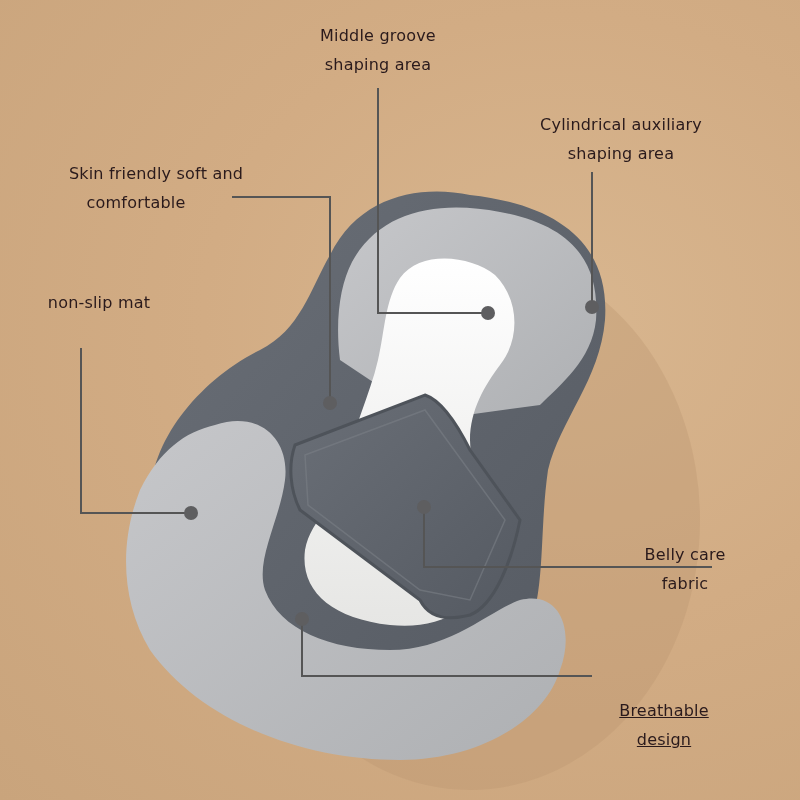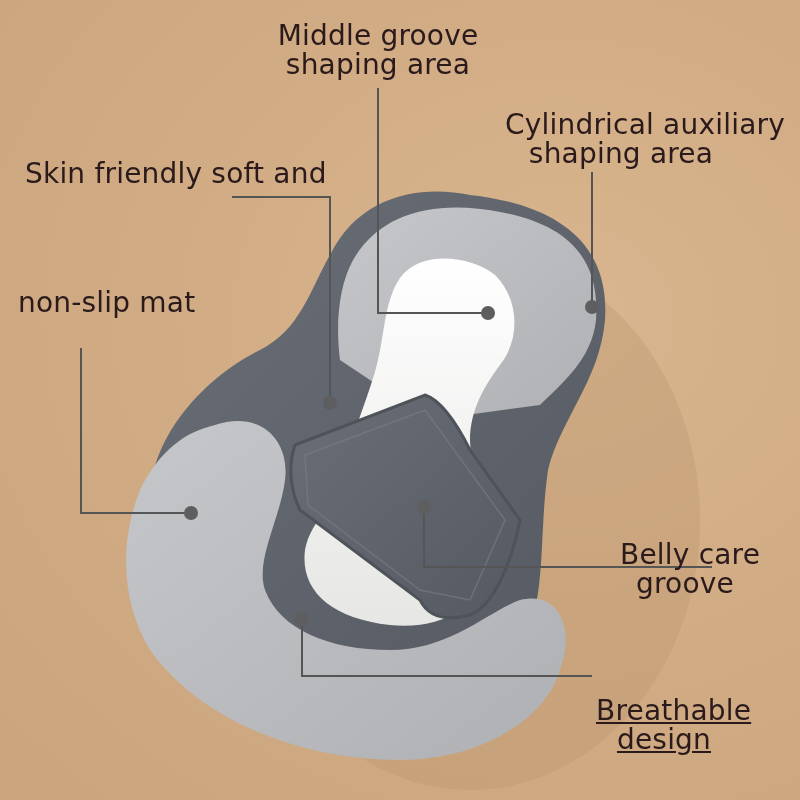--- a/index.html
+++ b/index.html
@@ -9,21 +9,21 @@
     }
     #stage {
       position: relative; width: 800px; height: 800px;
       background: radial-gradient(ellipse at 70% 40%, #d8b68f 0%, #d2ac84 45%, #c9a47c 100%);
       overflow: hidden;
     }
     #product { position: absolute; left: 0; top: 0; width: 800px; height: 800px; }
     .label {
       position: absolute;
       color: #2a1a1c;
-      font-size: 28px;
+      font-size: 16px;
       line-height: 29px;
       text-align: center;
       white-space: nowrap;
       letter-spacing: 0.2px;
     }
     .label span { display: block; }
     #leaders { position: absolute; left: 0; top: 0; width: 800px; height: 800px; pointer-events: none; }
   </style>
 </head>
 <body>
@@ -90,29 +90,30 @@
     <span>shaping area</span>
   </div>
 
   <div class="label" style="left:505px; top:110px; width:232px;text-align:center;">
     <span>Cylindrical auxiliary</span>
     <span>shaping area</span>
   </div>
 
   <div class="label" style="left:25px; top:159px; width:262px;">
     <span>Skin friendly soft and</span>
+    <span style="text-align:center; margin-right:40px;">comfortable</span>
   </div>
 
   <div class="label" style="left:18px; top:288px; width:162px;">
     <span>non-slip mat</span>
   </div>
 
   <div class="label" style="left:620px; top:492px; width:130px;margin-top:48px;">
     <span>Belly care</span>
-    <span>groove</span>
+    <span>fabric</span>
   </div>
 
   <div class="label" style="left:596px; top:696px; width:136px;text-decoration:underline;">
     <span>Breathable</span>
     <span>design</span>
   </div>
 
 </div>
 
 </body></html>

